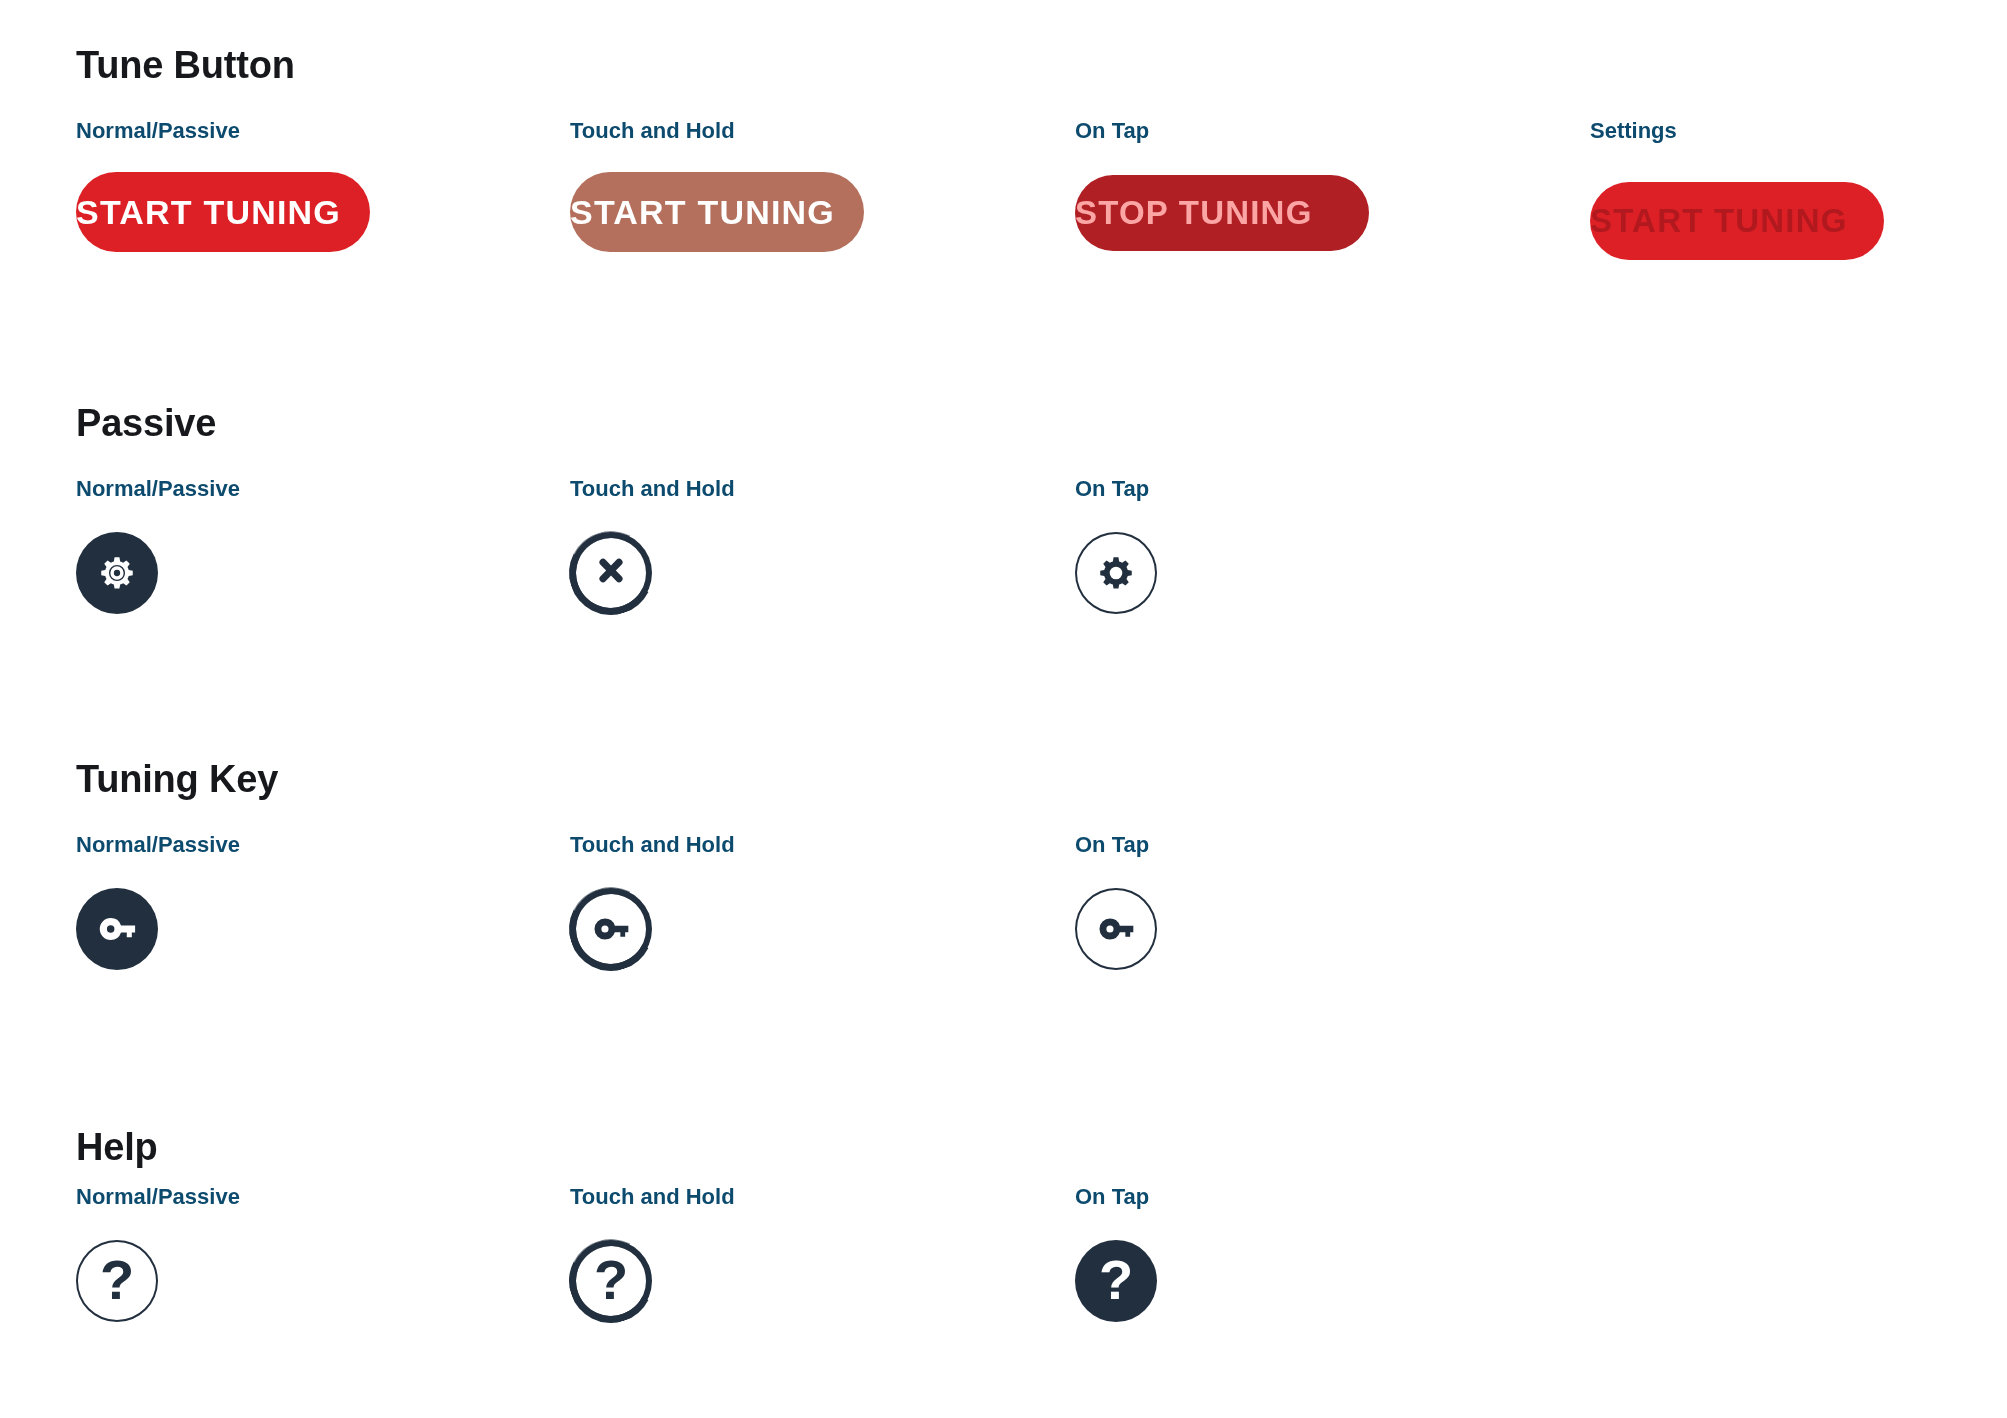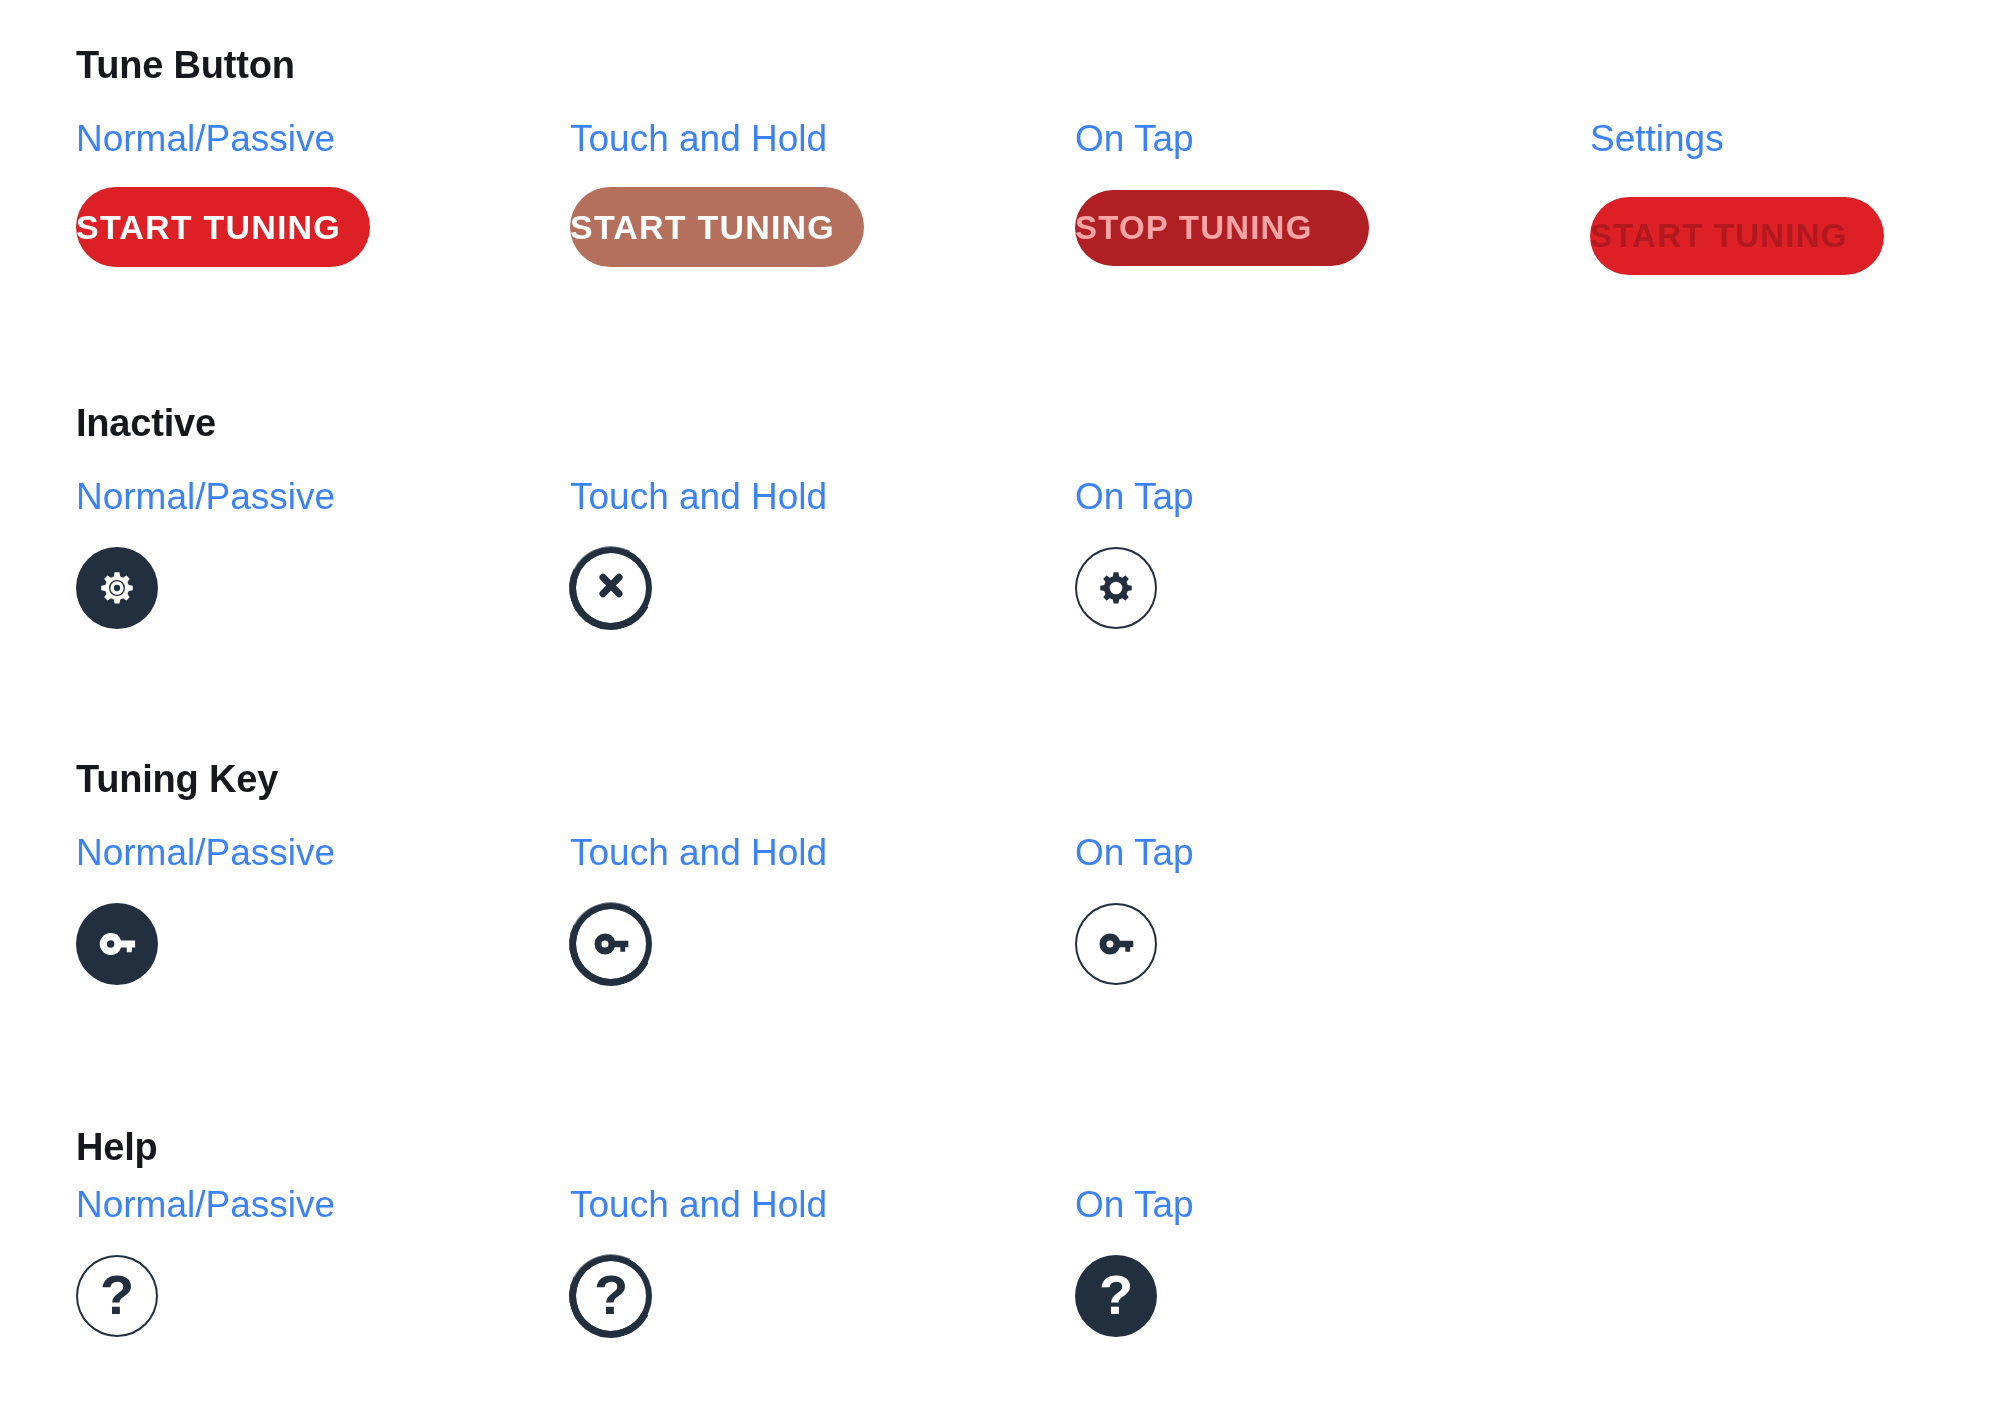--- a/index.html
+++ b/index.html
@@ -24,23 +24,23 @@
     position: absolute;
     left: 76px;
     font-size: 38px;
     font-weight: 700;
     letter-spacing: -0.2px;
     color: #16181c;
     white-space: nowrap;
   }
   .variant { position: absolute; }
   .variant-label {
-    font-size: 37px;
-    font-weight: 400;
-    color: #3b82f6;
+    font-size: 22px;
+    font-weight: 700;
+    color: #0c4a6e;
     white-space: nowrap;
     line-height: 1;
     margin-bottom: 0;
   }
 
   
   .pill-wrap { position: relative; margin-top: 30px; }
   .pill {
     position: relative;
     display: flex;
@@ -191,21 +191,21 @@
       <div class="variant-label">Settings</div>
       <div class="pill-wrap" style="margin-top:40px;">
         <div class="pill pill-inactive">
           <span>START TUNING</span>
         </div>
       </div>
     </div>
   </div>
 
   <div class="section" style="top:402px;">
-    <div class="section-title" style="top:0;">Inactive</div>
+    <div class="section-title" style="top:0;">Passive</div>
 
     <div class="variant" style="left:76px; top:76px;">
       <div class="variant-label">Normal/Passive</div>
       <div class="icon-wrap">
         <div class="icon-btn icon-filled">
           <span class="glyph">
             <svg width="42" height="42" viewBox="0 0 24 24" aria-hidden="true">
               <path fill="#ffffff" d="M12 8.2a3.8 3.8 0 1 0 0 7.6 3.8 3.8 0 0 0 0-7.6zm0 5.6a1.8 1.8 0 1 1 0-3.6 1.8 1.8 0 0 1 0 3.6z"></path>
               <path fill="#ffffff" d="M21 13.3v-2.6l-2.3-.4a7 7 0 0 0-.7-1.7l1.3-1.9-1.9-1.9-1.9 1.3a7 7 0 0 0-1.7-.7L13.4 3h-2.8l-.4 2.4a7 7 0 0 0-1.7.7L6.6 4.8 4.7 6.7 6 8.6a7 7 0 0 0-.7 1.7l-2.3.4v2.6l2.3.4c.16.6.4 1.17.7 1.7l-1.3 1.9 1.9 1.9 1.9-1.3c.53.3 1.1.54 1.7.7l.4 2.3h2.8l.4-2.3c.6-.16 1.17-.4 1.7-.7l1.9 1.3 1.9-1.9-1.3-1.9c.3-.53.54-1.1.7-1.7l2.3-.4zM12 16.6a4.6 4.6 0 1 1 0-9.2 4.6 4.6 0 0 1 0 9.2z"></path>
             </svg>

